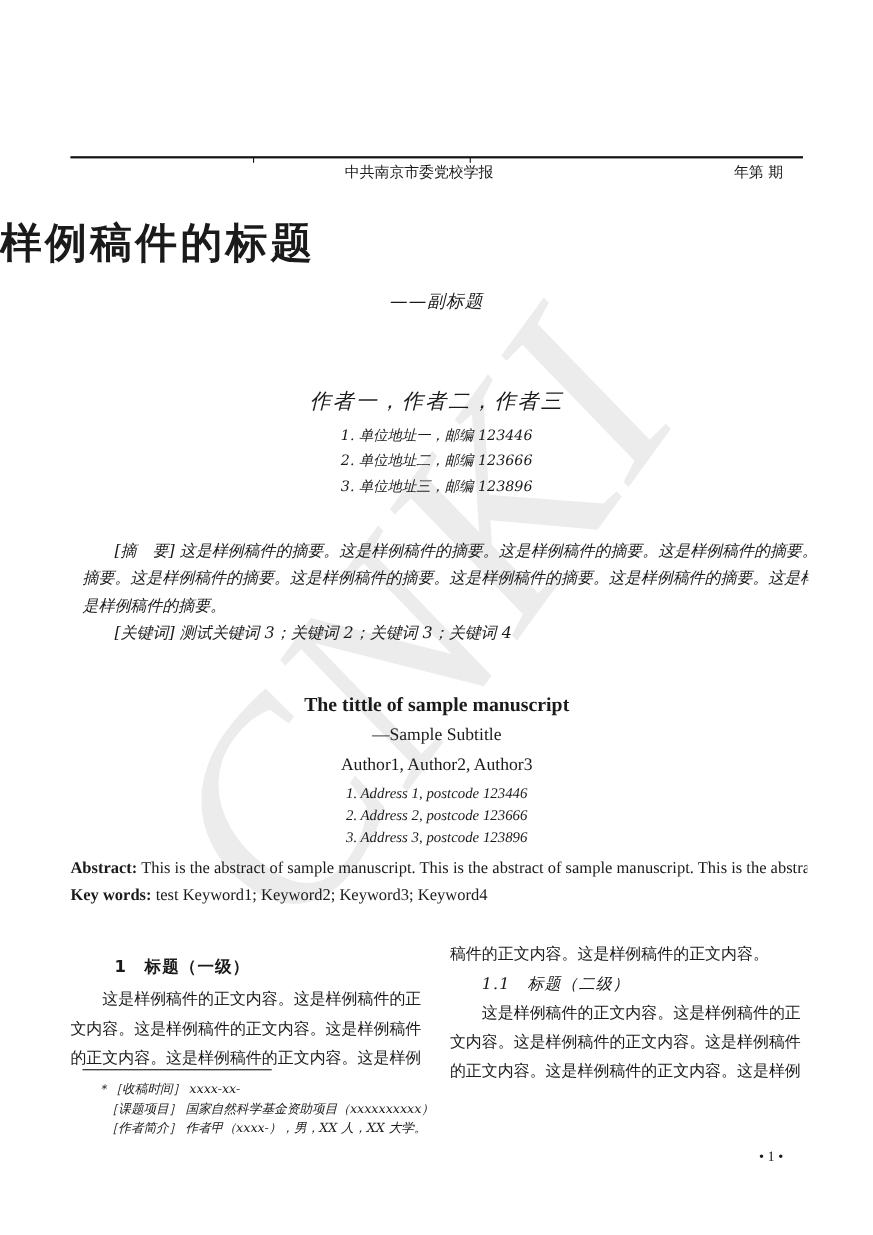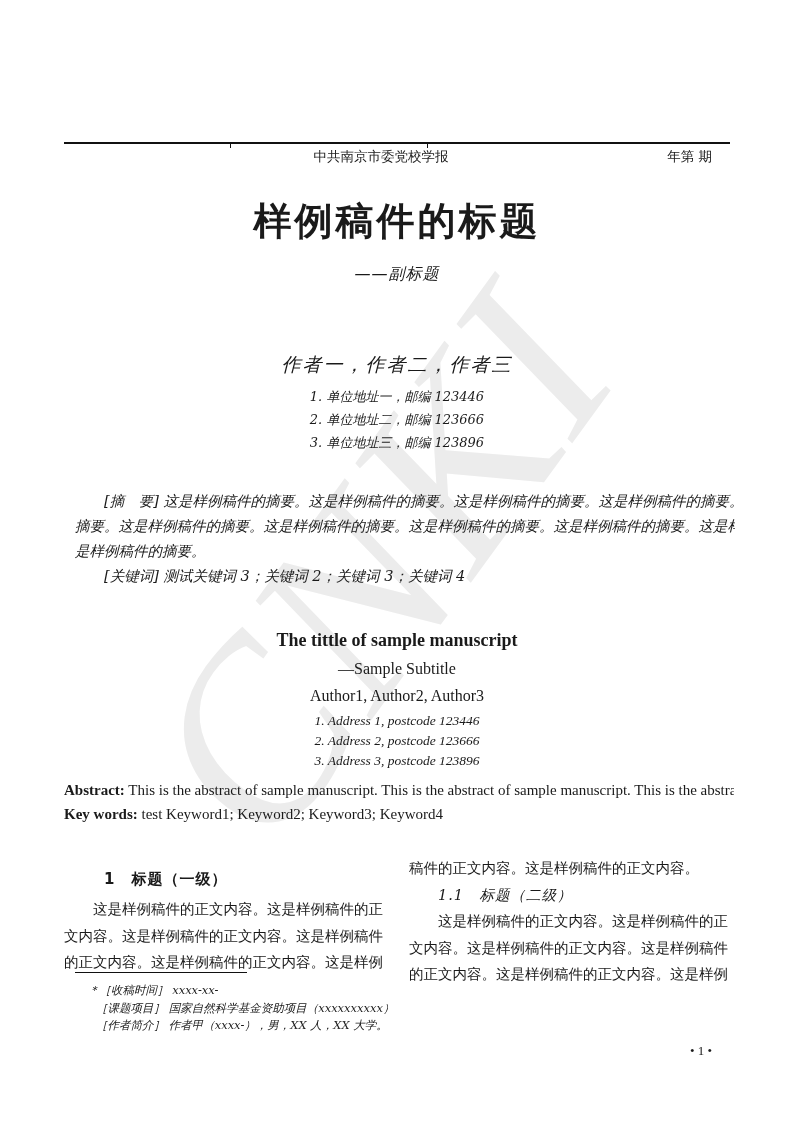--- a/index.html
+++ b/index.html
@@ -33,21 +33,21 @@
   
   .running-head { top: 121px; left: 48px; width: 666px; height: 20px;
     font-family: "DejaVu Sans", sans-serif; font-size: 13.5px; margin-top: 27px; }
   .running-head .journal { position: absolute; left: 0; right: 0; text-align: center; }
   .running-head .issue { position: absolute; right: 2px; top: 0; }
   .head-rule { top: 142px; left: 64px; width: 666px; border-top: 2px solid #111; }
   .head-tick { width: 1px; height: 5px; background: #111; top: 143px; }
   .tick-1 { left: 230px; } .tick-2 { left: 427px; }
 
   
-  .cn-title { top: 196px; left: 0; width: 100%; text-align: center;
+  .cn-title { top: 196px; left: 0; width: 100%; 
     font-size: 38px; font-weight: bold; letter-spacing: 3px; }
   .cn-subtitle { top: 264px; left: 0; width: 100%; text-align: center;
     font-size: 16px; font-style: italic; letter-spacing: 1px; }
   .cn-authors { top: 352px; left: 0; width: 100%; text-align: center;
     font-size: 19px; font-style: italic; letter-spacing: 2px; }
   .cn-affils { top: 385px; left: 0; width: 100%; text-align: center;
     font-size: 13px; line-height: 23px; font-style: italic; }
 
   
   .cn-meta { top: 489px; left: 75px; width: 660px;

